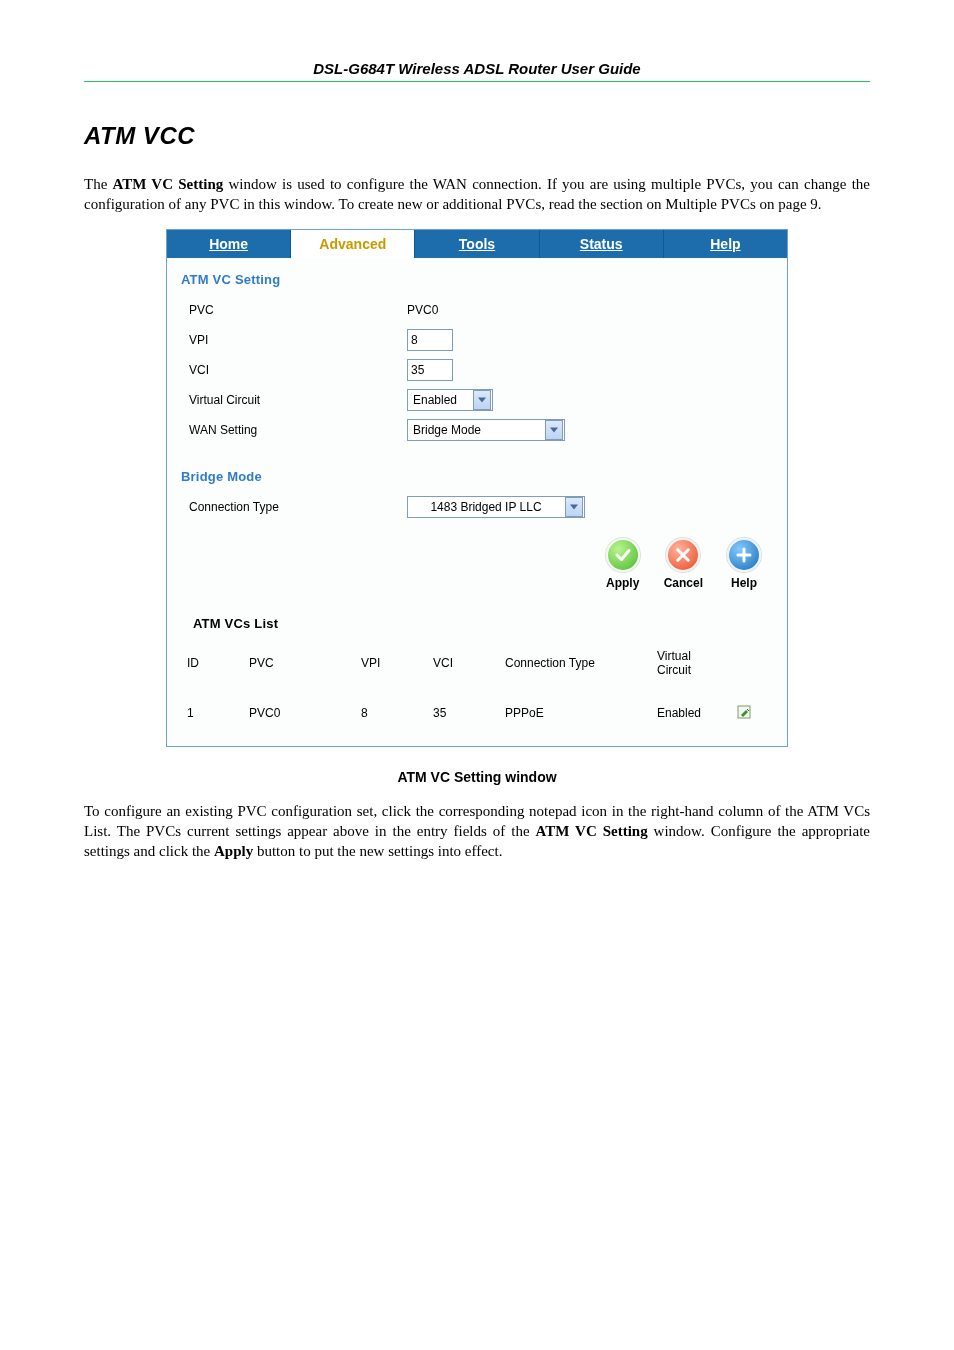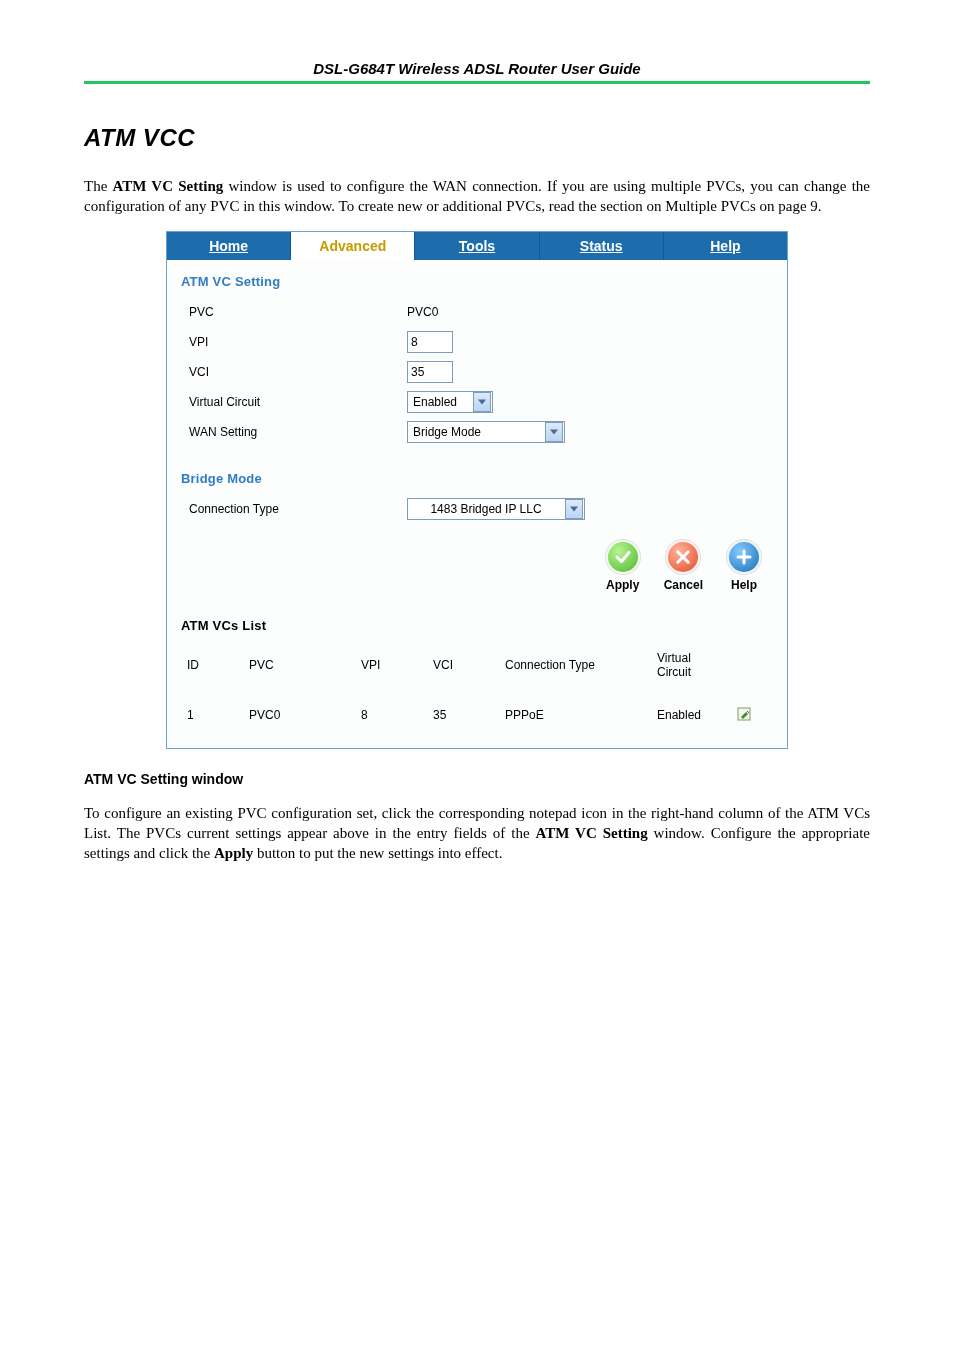--- a/index.html
+++ b/index.html
@@ -18,21 +18,21 @@
     position: relative;
     min-height: 1280px;
   }
   .running-head {
     text-align: center;
     font-family: Arial, Helvetica, sans-serif;
     font-weight: bold;
     font-style: italic;
     font-size: 15px;
     padding-bottom: 4px;
-    border-bottom: 3px solid #22c55e;
+    border-bottom: 1px solid #22c55e;
     margin-bottom: 40px;
   }
   h1.section-title {
     font-family: Arial, Helvetica, sans-serif;
     font-style: italic;
     font-weight: bold;
     font-size: 24px;
     margin: 0 0 24px 0;
     letter-spacing: 0.5px;
   }
@@ -182,21 +182,21 @@
   }
   .vcs-table td {
     padding: 8px 6px;
   }
   .edit-ico {
     width: 16px; height: 14px;
     display: inline-block;
   }
 
   .caption {
-    text-align: left;
+    text-align: center;
     font-family: Arial, Helvetica, sans-serif;
     font-weight: bold;
     font-size: 14px;
     margin: 22px 0 16px 0;
   }
   .page-num {
     position: absolute;
     bottom: 40px;
     left: 0; right: 0;
     text-align: center;
@@ -313,21 +313,21 @@
         <div class="action">
           <div class="round-btn btn-help">
             <svg viewBox="0 0 24 24">
                 <path d="M12 4 L12 20 M4 12 L20 12" stroke="#fff" stroke-width="4" stroke-linecap="round"></path>
               </svg>
           </div>
           <span>Help</span>
         </div>
       </div>
 
-      <div class="panel-heading black" style="margin-top:22px;">ATM VCs List</div>
+      <div class="panel-heading black" style="margin-top:22px;margin-left:12px;">ATM VCs List</div>
 
       <table class="vcs-table">
         <thead>
           <tr>
             <th style="width:50px;">ID</th>
             <th style="width:100px;">PVC</th>
             <th style="width:60px;">VPI</th>
             <th style="width:60px;">VCI</th>
             <th style="width:140px;">Connection Type</th>
             <th>Virtual Circuit</th>

